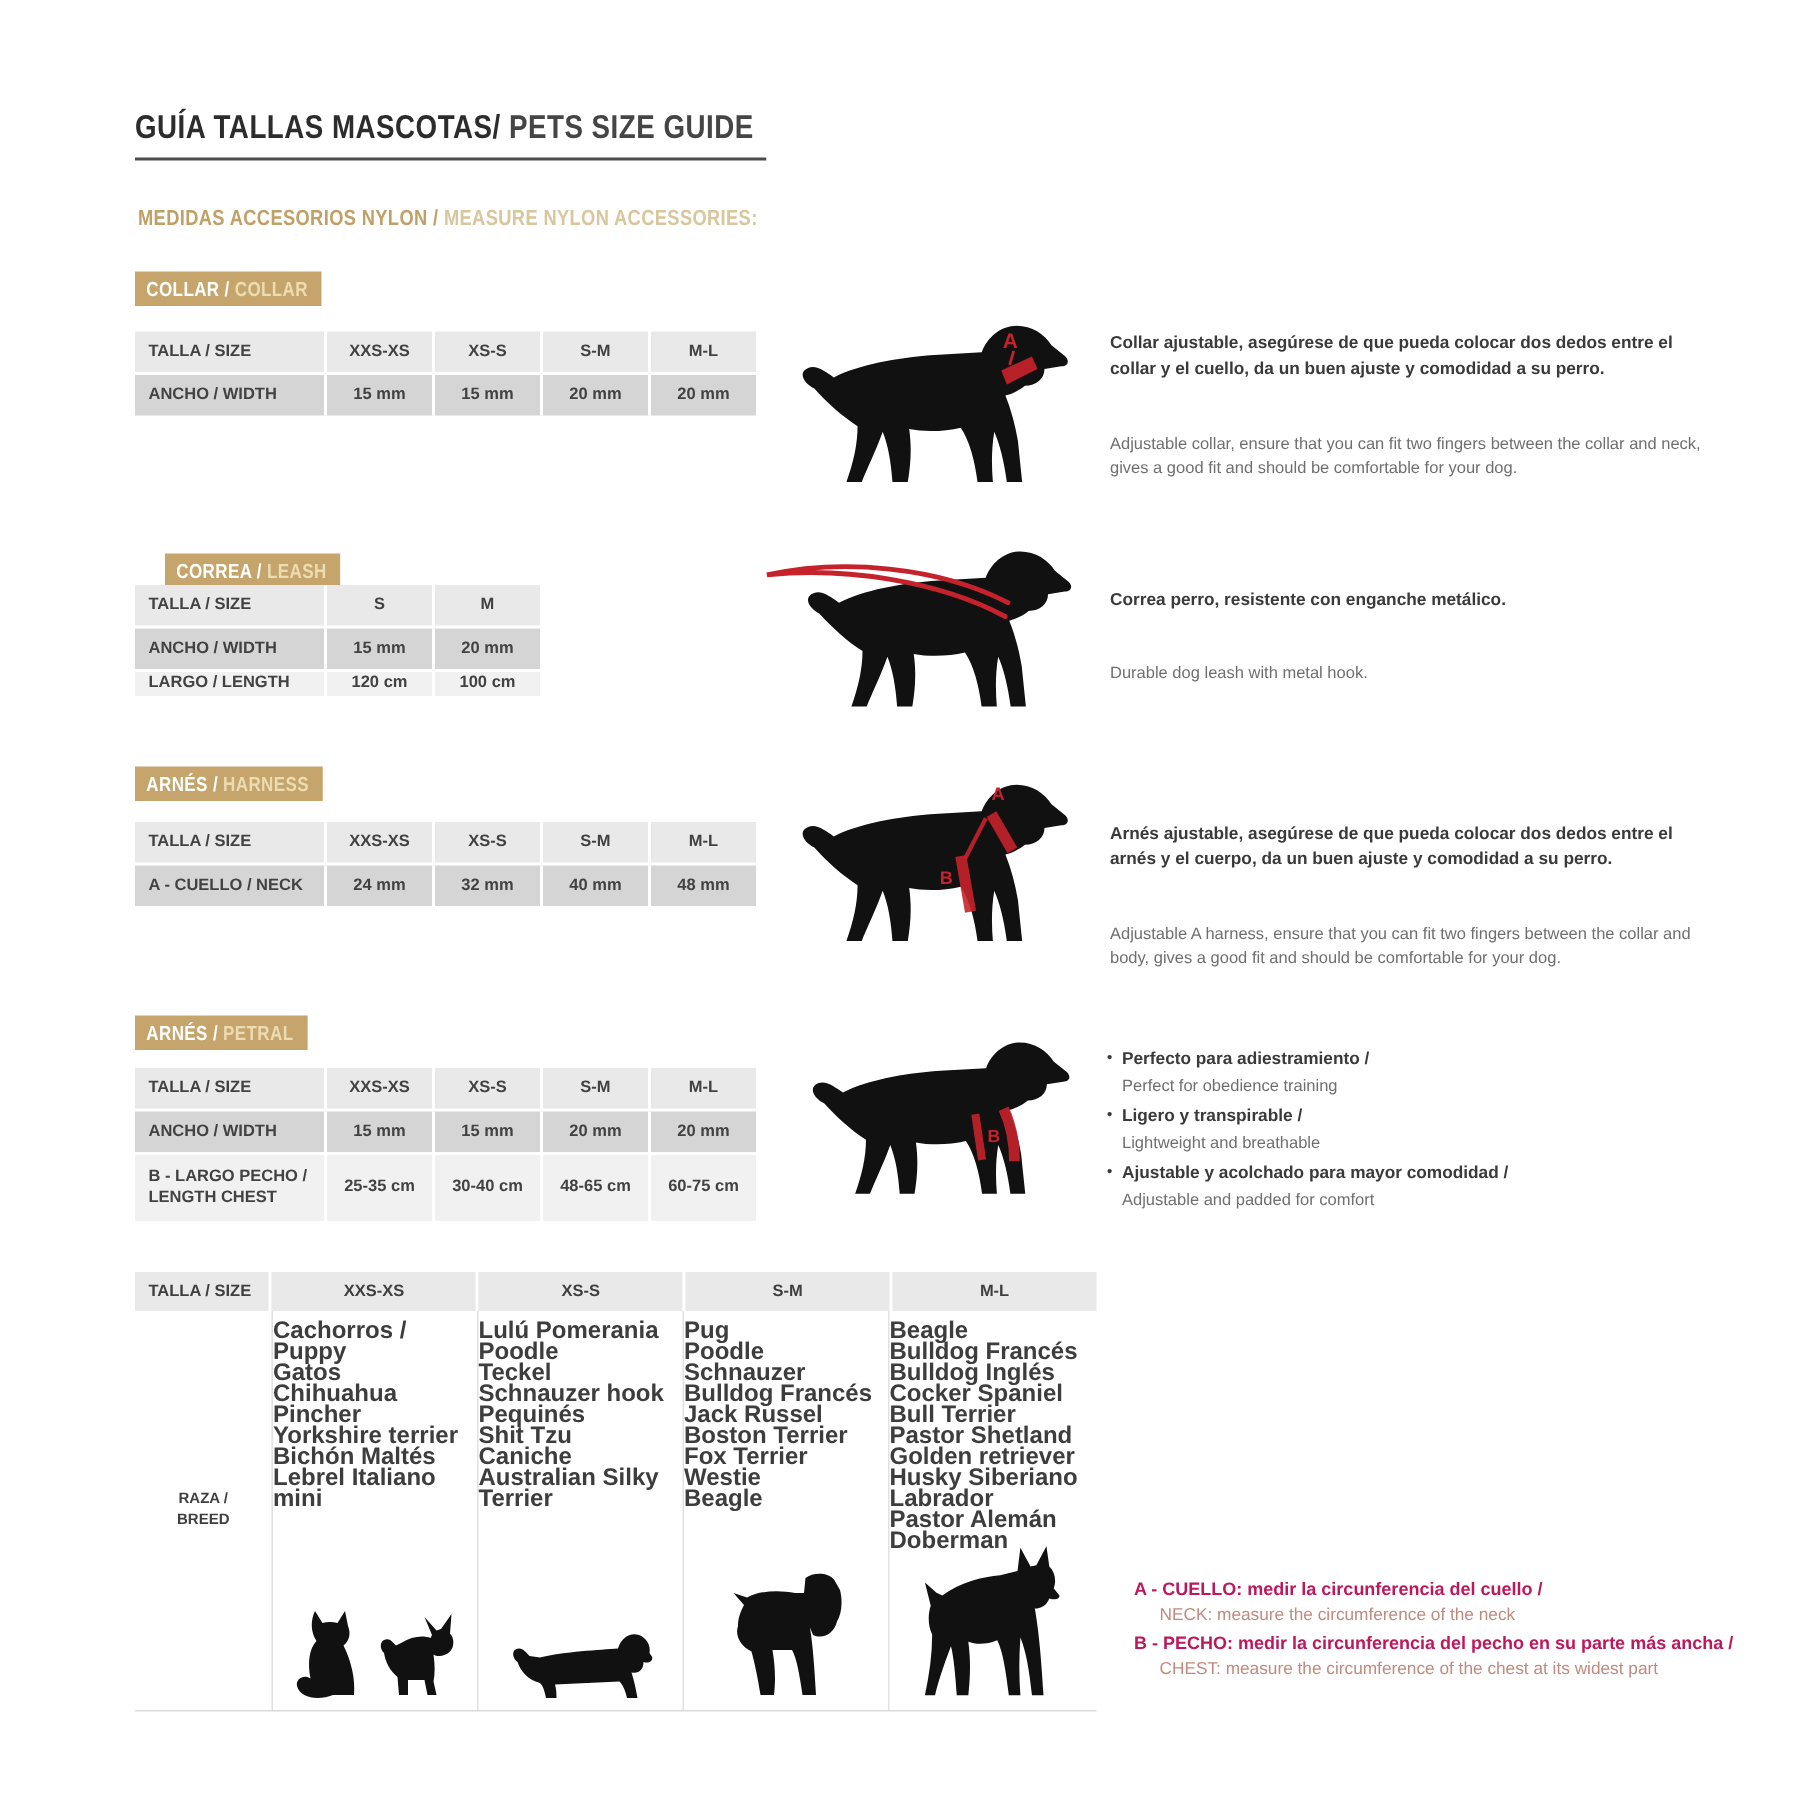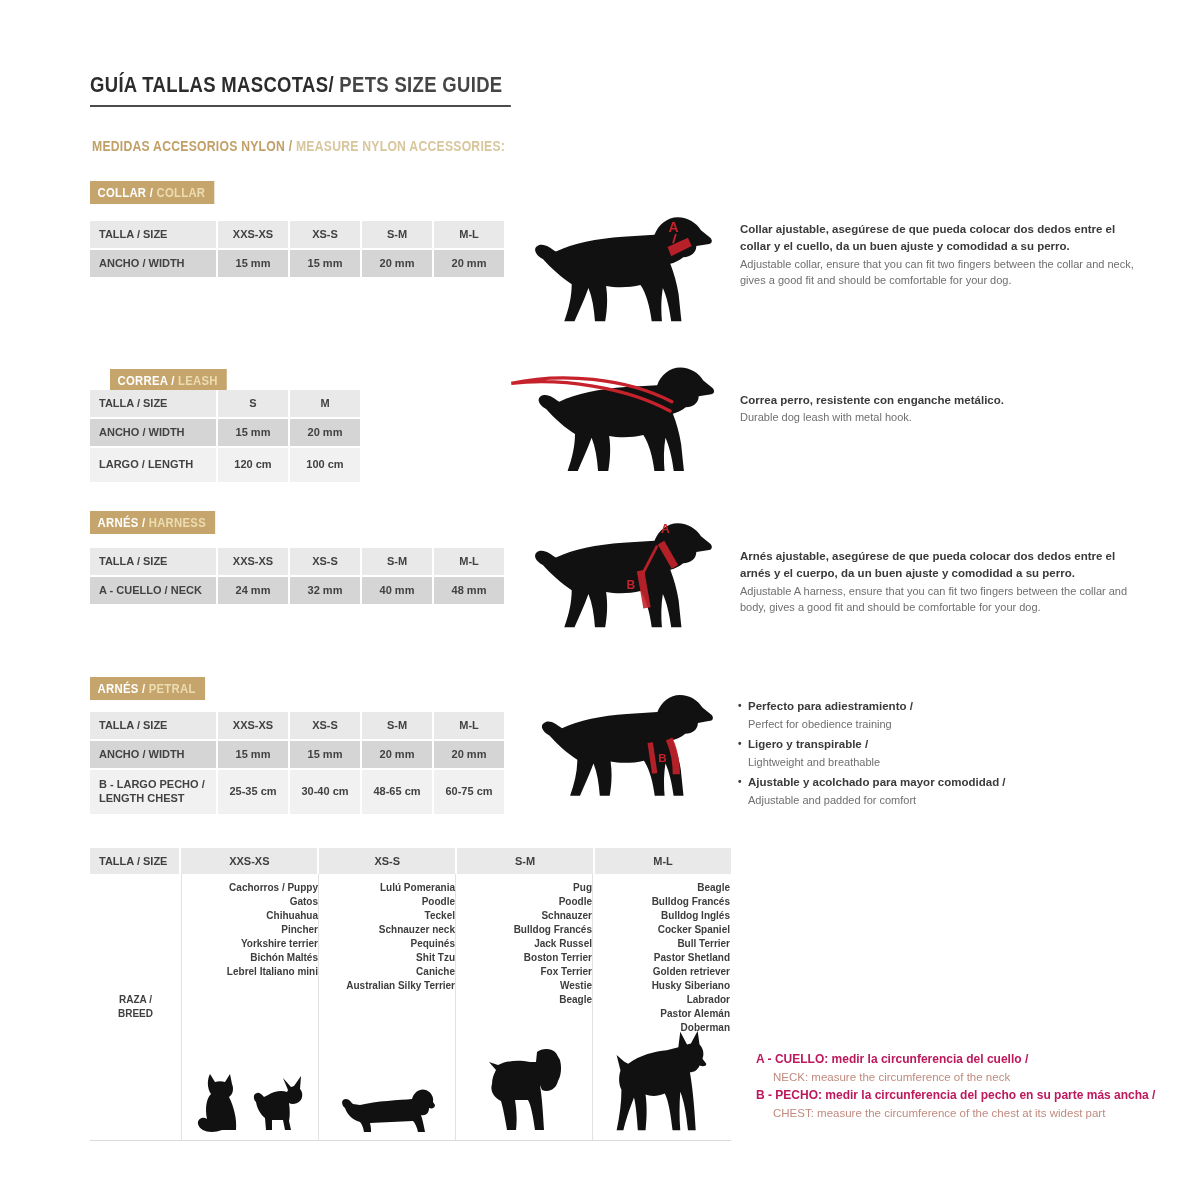--- a/index.html
+++ b/index.html
@@ -31,27 +31,27 @@
   .tr > div{display:flex;align-items:center;justify-content:center;text-align:center;
             border-right:2px solid #fff;line-height:1.25;}
   .tr > div:last-child{border-right:none;}
   .c0{width:128px;justify-content:flex-start !important;text-align:left !important;
       padding-left:9px;box-sizing:border-box;}
   .cv{width:70px;}
   .bg1{background:#e9e9e9;}
   .bg2{background:#d5d5d5;}
   .bg3{background:#f1f1f1;}
   .h27{height:27px;}
-  .h30{height:34px;}
+  .h30{height:16px;}
   .h44{height:44px;}
 
   
   .desc{width:402px;font-size:11.5px;line-height:1.5;}
   .desc-es{font-weight:bold;color:#3a3a3a;}
-  .desc-en{color:#6f6f6f;font-size:11px;}
+  .desc-en{color:#6f6f6f;font-size:11px;margin-top:32px;}
 
   
   .bullets{width:420px;font-size:11.5px;line-height:1.55;}
   .bullet-es{font-weight:bold;color:#3a3a3a;position:relative;padding-left:10px;}
   .bullet-es::before{content:"•";position:absolute;left:0;top:0;font-size:10px;}
   .bullet-en{color:#6f6f6f;font-size:11px;padding-left:10px;margin-bottom:3px;}
 
   
   .btbl{left:90px;top:848px;width:641px;font-weight:bold;}
   .bhead{display:flex;height:26px;}
@@ -59,21 +59,21 @@
                border-right:2px solid #fff;font-size:11px;}
   .bhead > div:last-child{border-right:none;}
   .bh0{width:92px;justify-content:flex-start !important;padding-left:9px;box-sizing:border-box;}
   .bhc{width:137px;}
   .bbody{display:flex;height:266px;border-bottom:1px solid #d9d9d9;}
   .bbody > div{border-right:1px solid #e2e2e2;position:relative;box-sizing:border-box;}
   .bbody > div:last-child{border-right:none;}
   .blabel{width:92px;display:flex;align-items:center;justify-content:center;text-align:center;
           font-size:10px;line-height:1.4;padding:0 14px;}
   .bcol{width:137px;}
-  .breedlist{padding-top:7px;text-align:right;font-size:10px;line-height:14px;color:#3d3d3d;}
+  .breedlist{padding-top:7px;text-align:left;font-size:16px;line-height:14px;color:#3d3d3d;}
   .sil{position:absolute;bottom:4px;}
 
   
   .notes{left:756px;top:1050px;width:430px;font-size:12px;line-height:1.55;}
   .note-es{font-weight:bold;color:#be185d;}
   .note-en{color:#c08a7e;font-size:11.5px;padding-left:17px;}
 
   svg{display:block;}
   .dogfill{fill:#111;}
   .red{fill:#c5222b;}
@@ -292,21 +292,21 @@
         <svg class="sil" style="left:70px;" width="52" height="62" viewBox="0 0 52 62">
           <path class="dogfill" d="M4,28 C1,25 1,20 5,19 C8,18 10,21 12,23 L16,21 C22,17 30,16 35,18 L36,16 L31,4 L39,13 L42,12 L49,2 L48,15 C51,18 51,24 48,27 C45,30 40,31 37,29 C38,36 38,42 37,47 L39,56 L33,56 L31,46 L20,46 L20,56 L14,56 L13,44 C8,40 5,34 4,28 Z"></path>
         </svg>
       </div>
 
       <div class="bcol">
         <div class="breedlist">
             <div>Lulú Pomerania</div>
             <div>Poodle</div>
             <div>Teckel</div>
-            <div>Schnauzer neck</div>
+            <div>Schnauzer hook</div>
             <div>Pequinés</div>
             <div>Shit Tzu</div>
             <div>Caniche</div>
             <div>Australian Silky Terrier</div>
           </div>
         <svg class="sil" style="left:21px;" width="95" height="52" viewBox="0 0 95 52">
           <path class="dogfill" d="M5,24 C1,21 1,15 6,15 C9,15 11,18 13,20 L20,21 C36,17 60,16 72,15 C74,8 80,4 86,6 C91,8 94,13 93,18 L95,21 C95,24 92,25 89,24 C89,29 86,32 81,31 C83,37 84,43 85,48 L78,48 C77,43 75,39 73,37 L30,39 C31,43 31,45 31,48 L24,48 C23,43 22,40 20,38 C12,36 7,30 5,24 Z"></path>
         </svg>
       </div>
 

